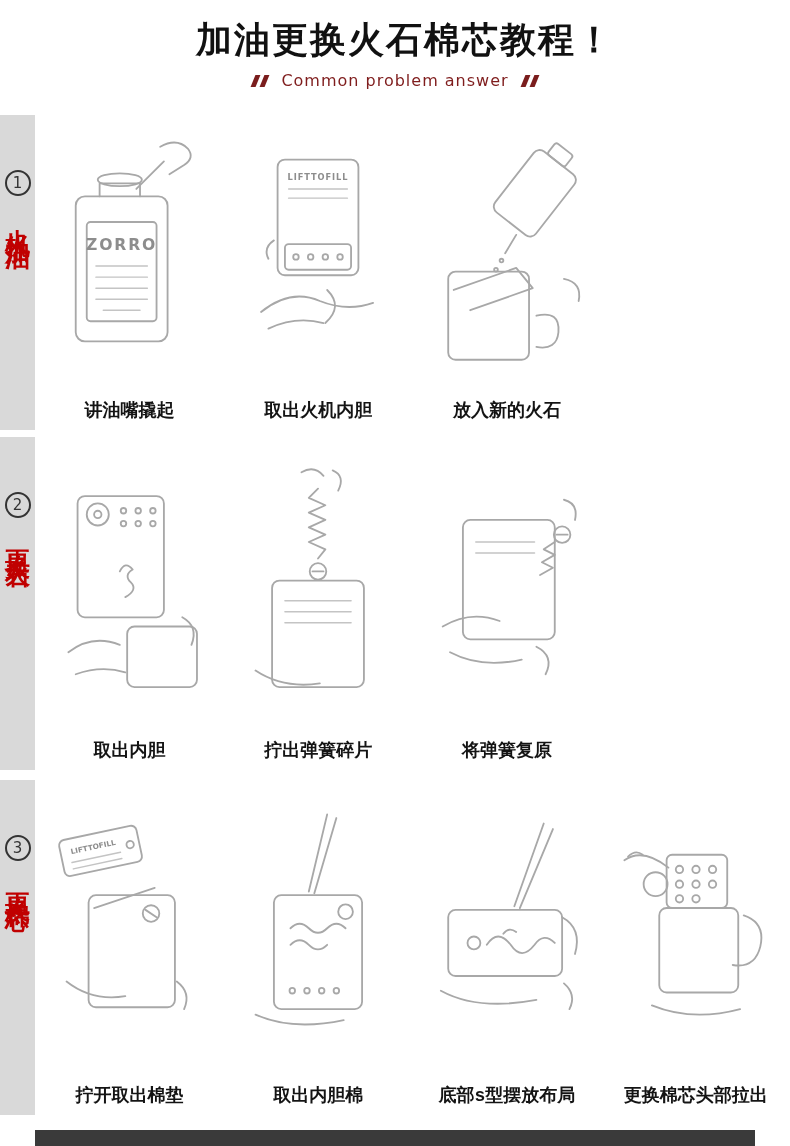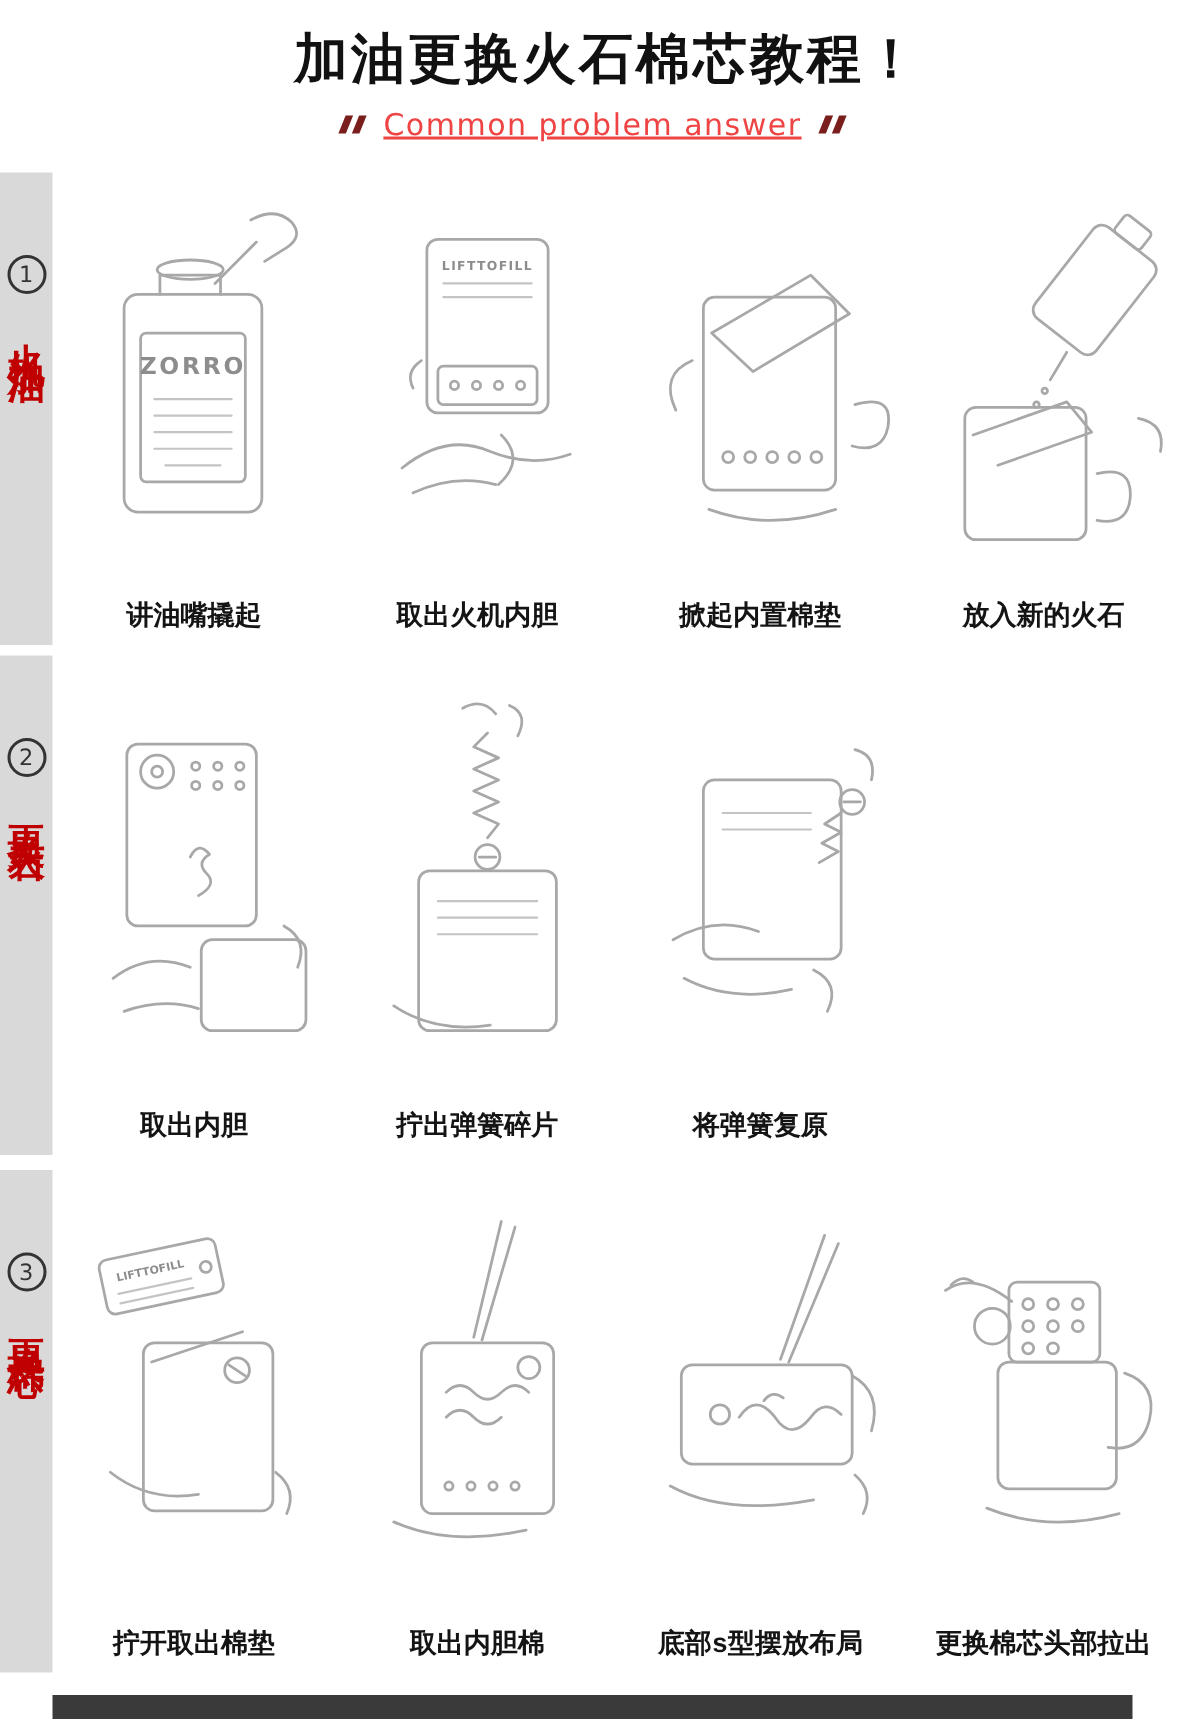--- a/index.html
+++ b/index.html
@@ -6,39 +6,39 @@
   body{
     width:790px;height:1146px;overflow:hidden;background:#fff;
     font-family:"DejaVu Sans","Liberation Sans",sans-serif;color:#151515;
   }
   .page{width:790px;height:1146px;position:relative;}
 
   
   .header{height:115px;box-sizing:border-box;padding-top:18px;text-align:center;}
   .title{font-size:36px;font-weight:bold;color:#111;letter-spacing:2px;line-height:1.2;padding-left:20px;}
   .subtitle-row{margin-top:10px;display:flex;align-items:center;justify-content:center;gap:14px;}
-  .subtitle{font-size:20px;color:#ef4444;letter-spacing:1px;text-decoration:underline;}
+  .subtitle{font-size:16px;color:#7f1d1d;letter-spacing:1px;}
   .qmark{display:inline-flex;gap:4px;}
   .qmark i{display:block;width:5px;height:12px;background:#7a1d1d;transform:skewX(-22deg);}
 
   
   .section{display:flex;box-sizing:border-box;}
   .sec1{height:315px;}
   .sec2{height:333px;margin-top:7px;}
   .sec3{height:335px;margin-top:10px;}
   .side{width:35px;background:#d9d9d9;display:flex;flex-direction:column;align-items:center;
         padding-top:55px;box-sizing:border-box;flex:none;}
   .numbadge{width:26px;height:26px;border:2px solid #333;border-radius:50%;box-sizing:border-box;
         display:flex;align-items:center;justify-content:center;font-size:15px;color:#333;background:transparent;}
   .vlabel{writing-mode:vertical-rl;text-orientation:upright;font-size:25px;font-weight:bold;
         color:#c00000;margin-top:12px;letter-spacing:5px;line-height:1;}
   .panels{flex:1;display:grid;grid-template-columns:repeat(4,1fr);}
   .panel{display:flex;flex-direction:column;align-items:center;justify-content:flex-end;
         padding-bottom:8px;box-sizing:border-box;}
-  .art{flex:1;width:100%;display:flex;align-items:center;justify-content:flex-end;overflow:hidden;}
+  .art{flex:1;width:100%;display:flex;align-items:center;justify-content:center;overflow:hidden;}
   .caption{font-size:18px;font-weight:600;color:#141414;white-space:nowrap;margin-top:2px;font-family:Liberation Mono, monospace;}
 
   
   svg.sk{width:176px;height:248px;}
   .sk path,.sk rect,.sk circle,.sk ellipse,.sk line,.sk polyline{
     fill:none;stroke:#a8a8a8;stroke-width:2;stroke-linecap:round;stroke-linejoin:round;}
   .sk .soft{stroke:#c4c4c4;stroke-width:1.6;}
   .sk text{fill:#8d8d8d;font-weight:bold;stroke:none;}
 
   
@@ -105,37 +105,20 @@
               <circle cx="112" cy="136" r="3"></circle>
             <path d="M40 118 q-12 8 -6 20"></path>
             <path d="M26 196 q32 -26 64 -12 q30 12 58 2"></path>
             <path d="M98 172 q18 18 -2 36"></path>
             <path d="M34 214 q30 -14 60 -6"></path>
           </svg>
         </div>
         <div class="caption">取出火机内胆</div>
       </div>
 
-      <div class="panel">
-        <div class="art">
-          <svg class="sk" viewBox="0 0 176 270">
-            <rect x="40" y="72" width="96" height="140" rx="8"></rect>
-            <path d="M46 98 L118 56 L146 84 L76 126 Z"></path>
-            <circle cx="58" cy="188" r="4"></circle>
-              <circle cx="74" cy="188" r="4"></circle>
-            <circle cx="90" cy="188" r="4"></circle>
-              <circle cx="106" cy="188" r="4"></circle>
-            <circle cx="122" cy="188" r="4"></circle>
-            <path d="M20 154 q-12 -26 12 -36"></path>
-            <path d="M150 150 q28 -8 24 16 q-4 20 -26 14"></path>
-            <path d="M44 226 q44 16 92 0"></path>
-          </svg>
-        </div>
-        <div class="caption">掀起内置棉垫</div>
-      </div>
 
       <div class="panel">
         <div class="art">
           <svg class="sk" viewBox="0 0 176 270">
             <g transform="rotate(38 122 62)">
               <rect x="94" y="26" width="56" height="84" rx="8"></rect>
               <rect x="106" y="10" width="24" height="16" rx="3"></rect>
             </g>
             <line x1="98" y1="112" x2="86" y2="132"></line>
             <circle cx="82" cy="140" r="2"></circle>

